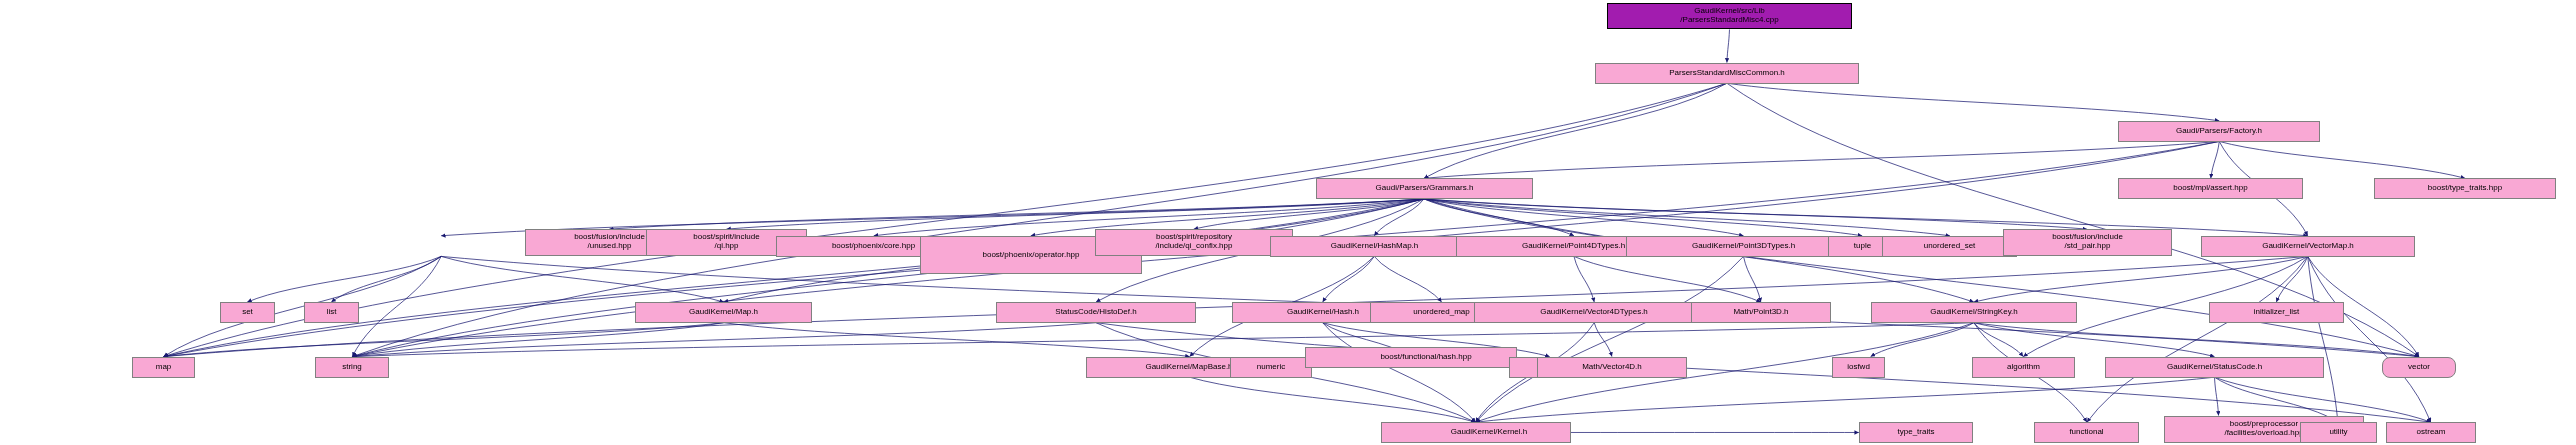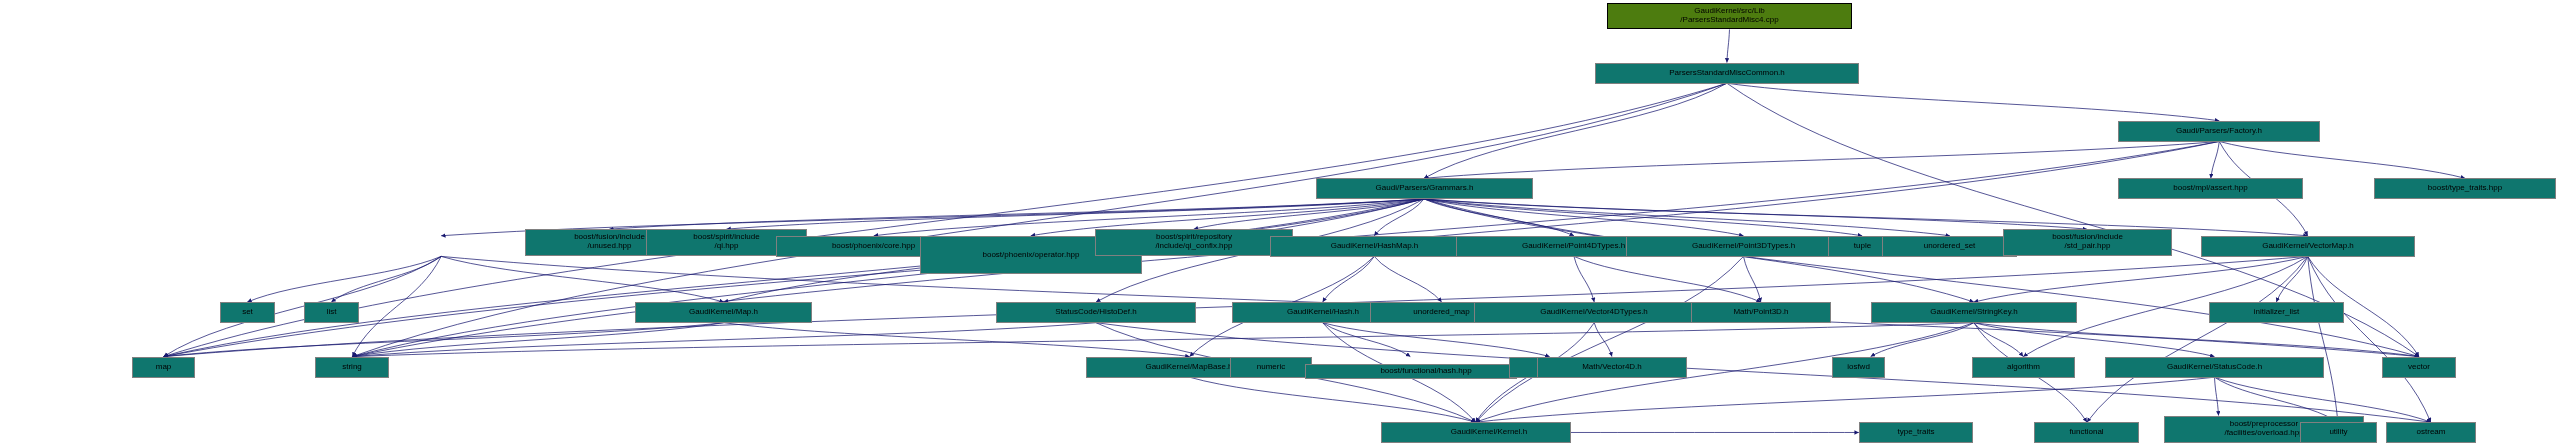--- a/index.html
+++ b/index.html
@@ -20,33 +20,33 @@
     left: 0;
     top: 0;
     width: 2576px;
     height: 445px;
     pointer-events: none;
   }
   .node {
     position: absolute;
     box-sizing: border-box;
     border: 0.7px solid #808080;
-    background: #0f766e;
+    background: #f9a8d4;
     color: #000000;
     font-size: 8px;
     line-height: 8.8px;
     text-align: center;
     display: flex;
     align-items: center;
     justify-content: center;
     white-space: pre;
     z-index: 2;
   }
   .node.root {
-    background: #4d7c0f;
+    background: #a21caf;
     border-color: #000000;
   }
   .node .lbl {
     display: block;
     width: 100%;
     white-space: pre;
   }
 </style>
 </head>
 <body>
@@ -162,26 +162,26 @@
     <div class="node" style="left: 220px; top: 302px; width: 55px; height: 20.6px;"><span class="lbl">set</span></div>
     <div class="node" style="left: 304px; top: 302px; width: 55px; height: 20.6px;"><span class="lbl">list</span></div>
     <div class="node" style="left: 635px; top: 302px; width: 177px; height: 20.6px;"><span class="lbl">GaudiKernel/Map.h</span></div>
     <div class="node" style="left: 996px; top: 302px; width: 200px; height: 20.6px;"><span class="lbl">StatusCode/HistoDef.h</span></div>
     <div class="node" style="left: 1232px; top: 302px; width: 182px; height: 20.6px;"><span class="lbl">GaudiKernel/Hash.h</span></div>
     <div class="node" style="left: 1370px; top: 302px; width: 143px; height: 20.6px;"><span class="lbl">unordered_map</span></div>
     <div class="node" style="left: 1474px; top: 302px; width: 240px; height: 20.6px;"><span class="lbl">GaudiKernel/Vector4DTypes.h</span></div>
     <div class="node" style="left: 1691px; top: 302px; width: 140px; height: 20.6px;"><span class="lbl">Math/Point3D.h</span></div>
     <div class="node" style="left: 1871px; top: 302px; width: 206px; height: 20.6px;"><span class="lbl">GaudiKernel/StringKey.h</span></div>
     <div class="node" style="left: 2209px; top: 302px; width: 135px; height: 20.6px;"><span class="lbl">initializer_list</span></div>
-    <div class="node" style="left: 2382px; top: 357px; width: 74px; height: 20.6px;"><span class="lbl">vector</span></div>
+    <div class="node" style="left: 2382px; top: 357px; width: 74px; height: 20.6px; border-radius: 8px;"><span class="lbl">vector</span></div>
     <div class="node" style="left: 132px; top: 357px; width: 63px; height: 20.6px;"><span class="lbl">map</span></div>
     <div class="node" style="left: 315px; top: 357px; width: 74px; height: 20.6px;"><span class="lbl">string</span></div>
     <div class="node" style="left: 1086px; top: 357px; width: 206px; height: 20.6px;"><span class="lbl">GaudiKernel/MapBase.h</span></div>
     <div class="node" style="left: 1230px; top: 357px; width: 82px; height: 20.6px;"><span class="lbl">numeric</span></div>
-    <div class="node" style="left: 1305px; top: 364px; width: 212px; height: 15px; padding-left: 30px;"><span class="lbl">boost/functional/hash.hpp</span></div>
+    <div class="node" style="left: 1305px; top: 347px; width: 212px; height: 21px; padding-left: 30px;"><span class="lbl">boost/functional/hash.hpp</span></div>
     <div class="node" style="left: 1509px; top: 357px; width: 82px; height: 20.6px;"><span class="lbl">cstddef</span></div>
     <div class="node" style="left: 1537px; top: 357px; width: 150px; height: 20.6px;"><span class="lbl">Math/Vector4D.h</span></div>
     <div class="node" style="left: 1832px; top: 357px; width: 53px; height: 20.6px;"><span class="lbl">iosfwd</span></div>
     <div class="node" style="left: 1972px; top: 357px; width: 103px; height: 20.6px;"><span class="lbl">algorithm</span></div>
     <div class="node" style="left: 2105px; top: 357px; width: 219px; height: 20.6px;"><span class="lbl">GaudiKernel/StatusCode.h</span></div>
     <div class="node" style="left: 1381px; top: 422px; width: 190px; height: 20.6px; padding-left: 26px;"><span class="lbl">GaudiKernel/Kernel.h</span></div>
     <div class="node" style="left: 1859px; top: 422px; width: 114px; height: 20.6px;"><span class="lbl">type_traits</span></div>
     <div class="node" style="left: 2034px; top: 422px; width: 105px; height: 20.6px;"><span class="lbl">functional</span></div>
     <div class="node" style="left: 2118px; top: 416px; width: 200px; height: 26.5px; margin-left: 46px;"><span class="lbl">boost/preprocessor
 /facilities/overload.hpp</span></div>

